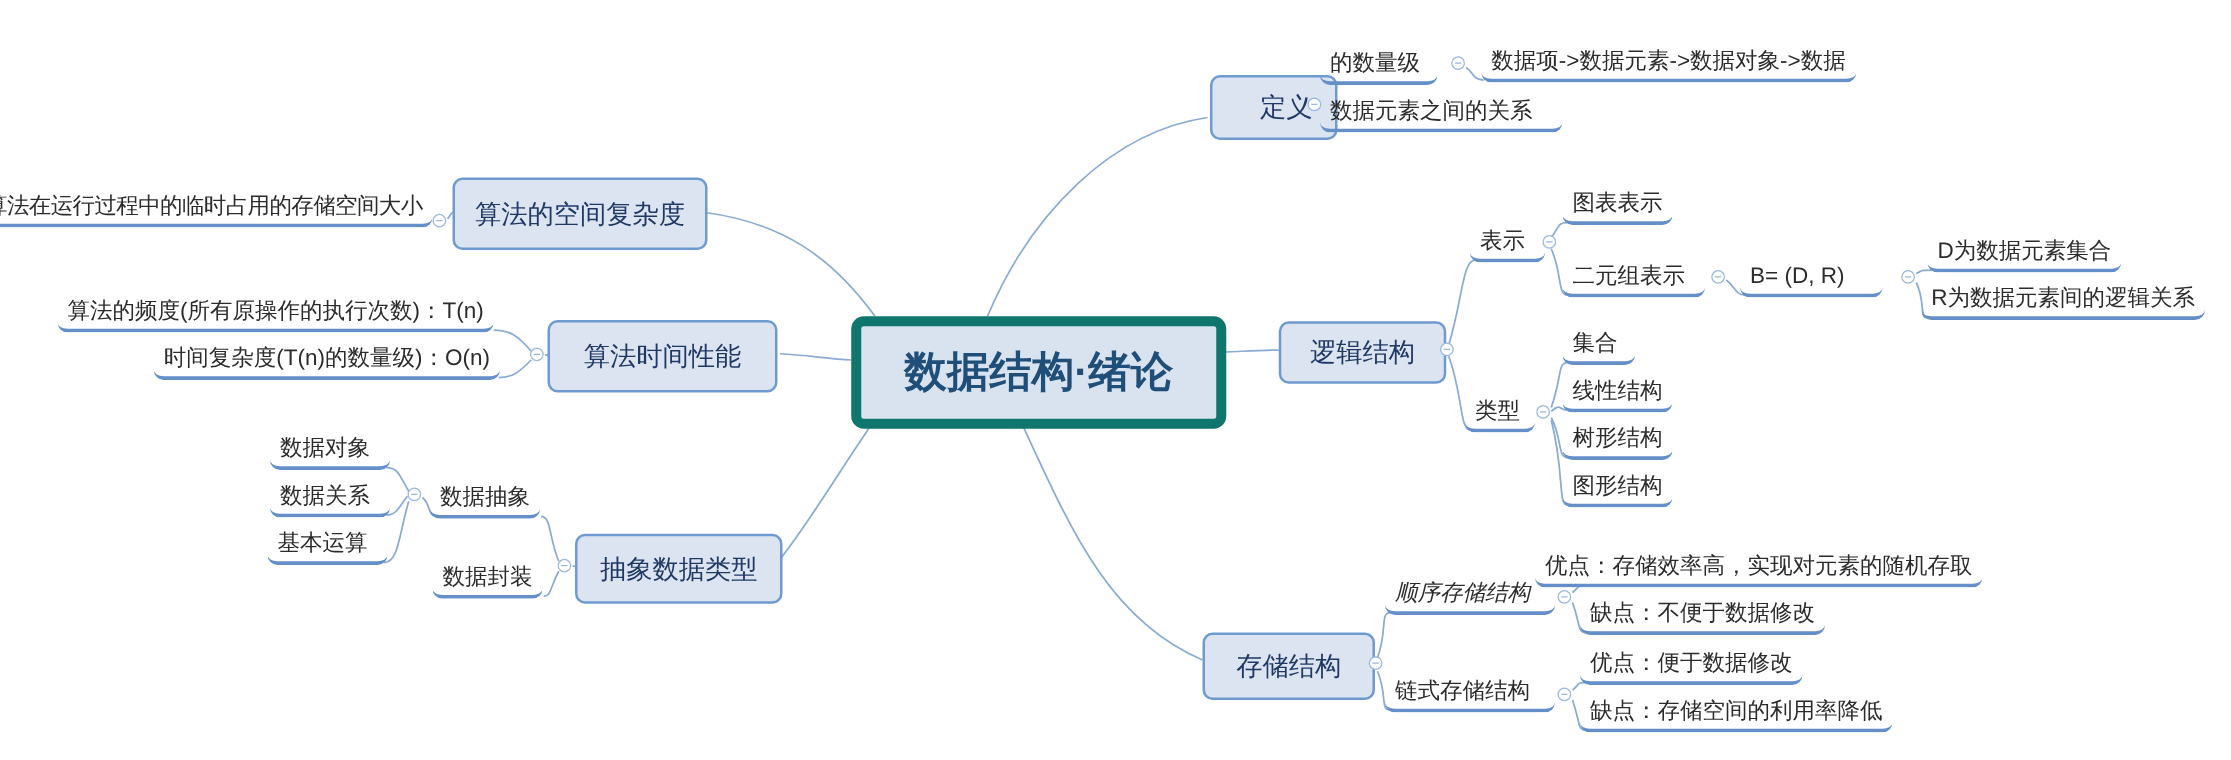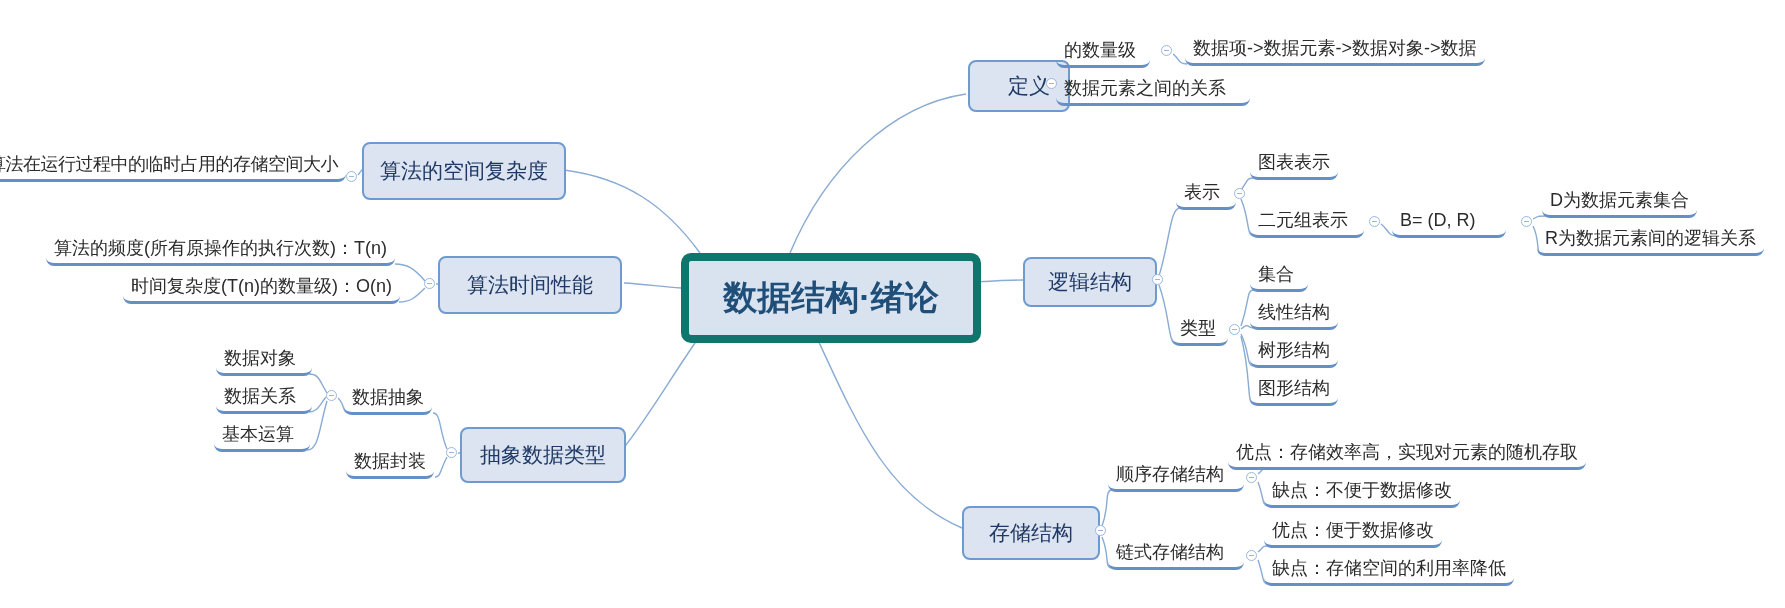--- a/index.html
+++ b/index.html
@@ -50,21 +50,21 @@
   #l-tubiao   {left:1250px; top:150px;}
   #l-eryuanzu {left:1250px; top:208px; padding-right:16px;}
   #l-b        {left:1392px; top:208px; padding-right:30px;}
   #l-d        {left:1542px; top:188px;}
   #l-r        {left:1537px; top:226px;}
   #l-leixing  {left:1172px; top:316px; padding-right:12px;}
   #l-jihe     {left:1250px; top:262px; padding-right:14px;}
   #l-xianxing {left:1250px; top:300px;}
   #l-shuxing  {left:1250px; top:338px;}
   #l-tuxing   {left:1250px; top:376px;}
-  #l-shunxu   {left:1108px; top:462px; padding-right:20px;}
+  #l-shunxu   {left:1108px; top:462px; padding-right:20px;font-style:italic;}
   #l-yd1      {left:1228px; top:440px;}
   #l-qd1      {left:1264px; top:478px;}
   #l-lianshi  {left:1108px; top:540px; padding-right:20px;}
   #l-yd2      {left:1264px; top:518px;}
   #l-qd2      {left:1264px; top:556px;}
 
   
   #l-spacenote {right:1439px; top:152px; letter-spacing:-0.5px; padding-left:2px;}
   #l-freq      {right:1390px; top:236px;}
   #l-cplx      {right:1385px; top:274px;}

